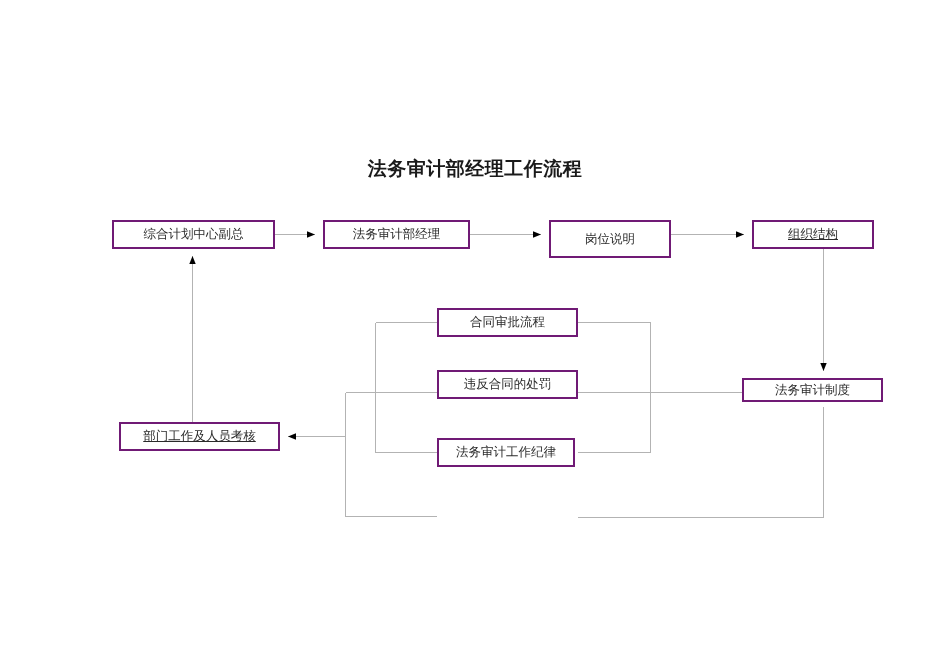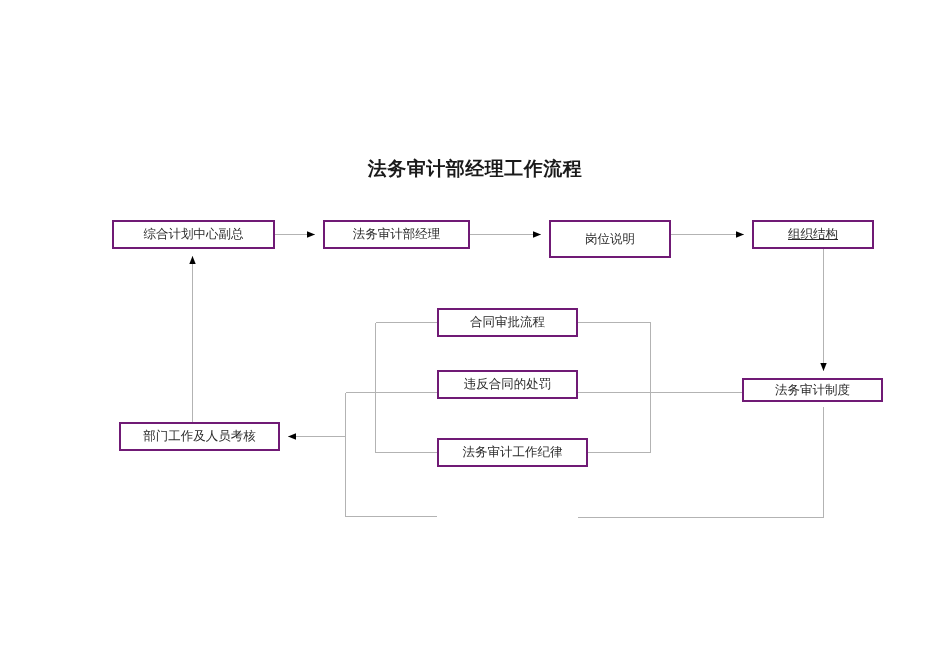--- a/index.html
+++ b/index.html
@@ -112,26 +112,26 @@
   </div>
 
   <div class="node" style="left:437px; top:264px; width:141px; height:29px;">
     <span>合同审批流程</span>
   </div>
 
   <div class="node" style="left:437px; top:326px; width:141px; height:29px;">
     <span>违反合同的处罚</span>
   </div>
 
-  <div class="node" style="left:437px; top:394px; width:151px; height:29px;">
+  <div class="node" style="left:437px; top:394px; width:138px; height:29px;">
     <span>法务审计工作纪律</span>
   </div>
 
 
   <div class="node" style="left:742px; top:334px; width:141px; height:24px;">
     <span>法务审计制度</span>
   </div>
 
-  <div class="node" style="left:119px; top:378px; width:161px; height:29px;">
+  <div class="node" style="left:119px; top:378px; width:161px; height:29px;text-decoration:underline;">
     <span>部门工作及人员考核</span>
   </div>
 
 </div>
 
 </body></html>

